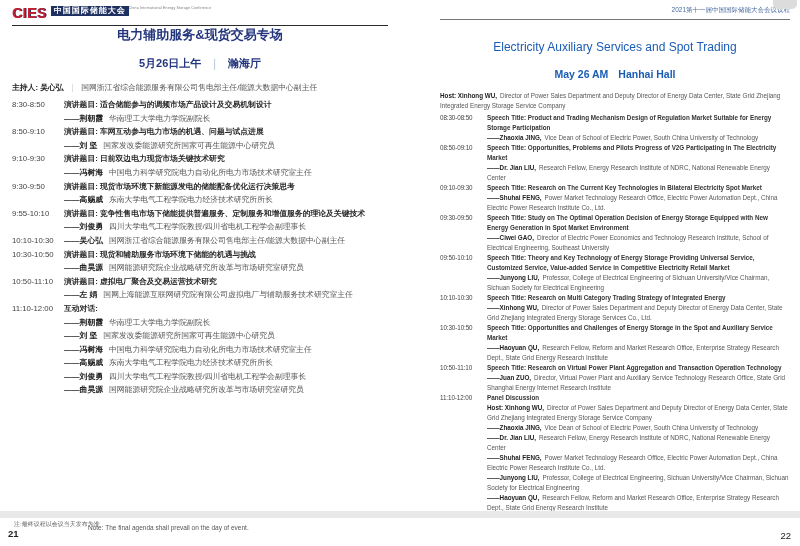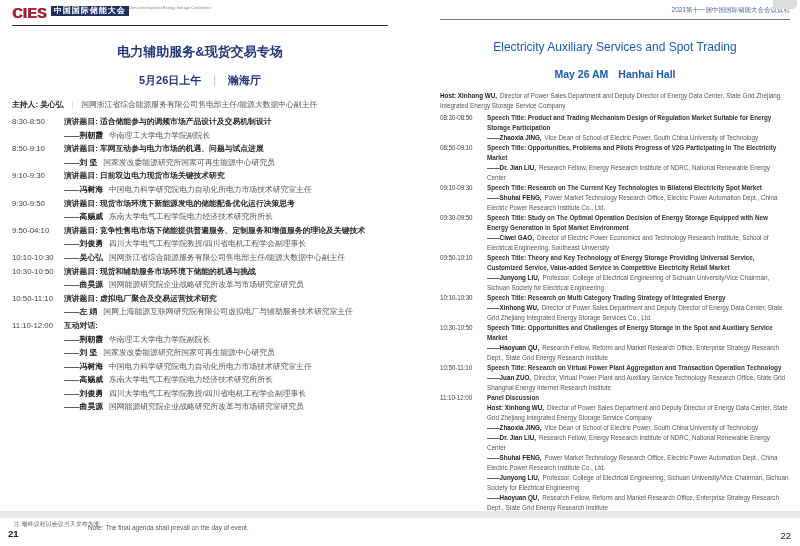--- a/index.html
+++ b/index.html
@@ -11,21 +11,21 @@
 
   
   .page-left { position:absolute; left:0; top:0; width:400px; height:539px; padding:6px 12px 0 12px; }
   .logo-row { display:flex; align-items:flex-start; height:17px; }
   .logo-acronym { font-size:14px; font-weight:800; color:#c8202f; letter-spacing:.5px; line-height:15px;
     text-shadow:1px 0 0 #1e3060; }
   .logo-right { margin-left:4px; display:flex; flex-direction:row; }
   .logo-cn-box { background:#1e3060; color:#fff; font-size:8px; font-weight:bold; line-height:10px; padding:0 3px; letter-spacing:1px; }
   .logo-en { font-size:3.5px; color:#777; line-height:5px; letter-spacing:.2px; }
   .rule-l { border-bottom:1.5px solid #2b2b2b; margin-top:2px; }
-  .l-title { text-align:center; margin-top:17px; font-size:13px; font-weight:bold; color:#24367e; }
+  .l-title { text-align:center; font-size:13px; font-weight:bold; color:#24367e; }
   .l-sub { text-align:center; margin-top:12px; font-size:11px; font-weight:bold; color:#24367e; }
   .l-sub .sep { color:#9fb0d0; font-weight:normal; margin:0 8px; }
   .l-host { margin-top:11px; font-size:7.8px; color:#555; }
   .l-host b { color:#222; }
   .l-host .sep2 { color:#bbb; margin:0 5px; }
   .l-list { margin-top:5px; }
   .lrow { display:flex; font-size:7.8px; line-height:13.6px; }
   .ltime { width:52px; flex:0 0 52px; color:#444; }
   .lbody { flex:1; }
   .ltitle { font-weight:bold; color:#2b2b2b; }
@@ -99,21 +99,21 @@
           </div>
       </div>
       <div class="lrow">
         <div class="ltime">9:30-9:50</div>
         <div class="lbody">
             <div class="ltitle">演讲题目: 现货市场环境下新能源发电的储能配备优化运行决策思考</div>
           <div class="lspk"><b>——高赐威</b><span>东南大学电气工程学院电力经济技术研究所所长</span></div>
           </div>
       </div>
       <div class="lrow">
-        <div class="ltime">9:50-04:10</div>
+        <div class="ltime">9:55-10:10</div>
         <div class="lbody">
             <div class="ltitle">演讲题目: 竞争性售电市场下储能提供普遍服务、定制服务和增值服务的理论及关键技术</div>
           <div class="lspk"><b>——刘俊勇</b><span>四川大学电气工程学院教授/四川省电机工程学会副理事长</span></div>
           </div>
       </div>
       <div class="lrow">
         <div class="ltime">10:10-10:30</div>
         <div class="lbody">
           <div class="lspk"><b>——吴心弘</b><span>国网浙江省综合能源服务有限公司售电部主任/能源大数据中心副主任</span></div>
           </div>

